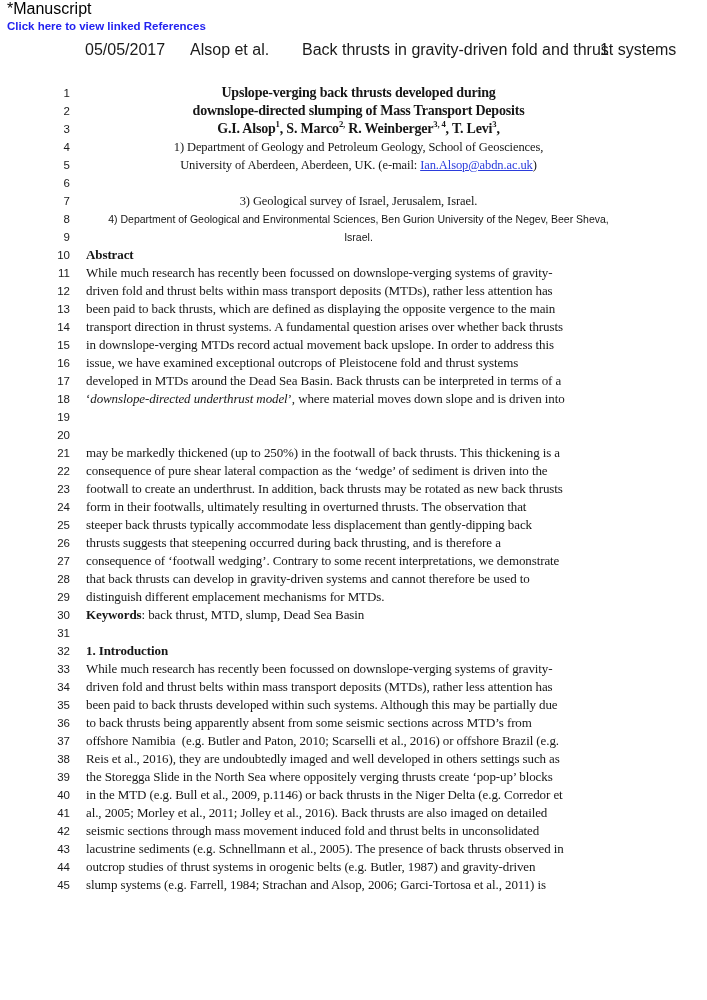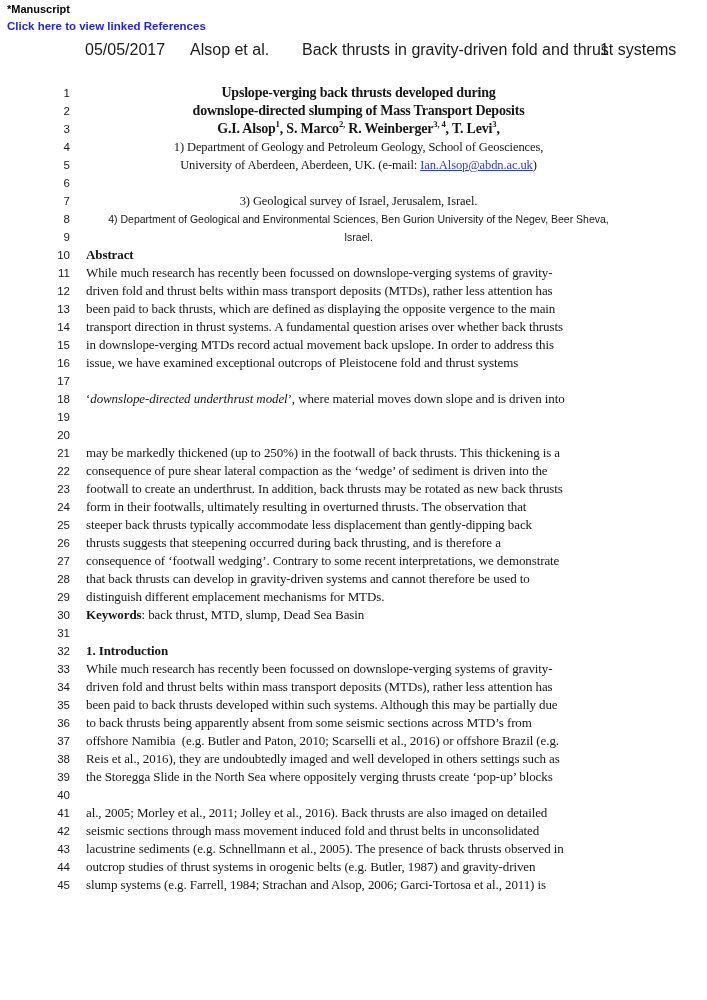--- a/index.html
+++ b/index.html
@@ -13,21 +13,21 @@
     background:#ffffff;
     font-family:"Liberation Serif", serif;
     color:var(--text-color);
     position:relative;
     overflow:hidden;
   }
   .page{position:absolute;inset:0;background:#fff;}
 
   
   .corner{position:absolute;left:7px;top:2px;font-family:"Liberation Sans", sans-serif;}
-  .m-label{font-weight:bold;font-size:11px;line-height:14px;color:#000;}
+  .m-label{font-weight:normal;font-size:16px;line-height:14px;color:#000;}
   .ref-link{
     display:inline-block;font-weight:bold;font-size:11.5px;line-height:14px;
     color:var(--link-blue);text-decoration:none;cursor:pointer;text-align:center;
   }
 
   
   .running-header{
     position:absolute;top:43px;left:0;width:707px;height:14px;
     font-family:"Liberation Sans", sans-serif;font-size:16px;color:#1a1a1a;
   }
@@ -137,20 +137,21 @@
       <div class="line-row">
         <span class="line-num">15</span>
         <div class="line-content body"><span class="seg">in downslope-verging MTDs record actual movement back upslope. In order to address this</span></div>
       </div>
       <div class="line-row">
         <span class="line-num">16</span>
         <div class="line-content body"><span class="seg">issue, we have examined exceptional outcrops of Pleistocene fold and thrust systems</span></div>
       </div>
       <div class="line-row">
         <span class="line-num">17</span>
+        <div class="line-content body"><span class="seg">developed in MTDs around the Dead Sea Basin. Back thrusts can be interpreted in terms of a</span></div>
       </div>
       <div class="line-row">
         <span class="line-num">18</span>
         <div class="line-content body"><span class="seg">‘</span><span class="seg i">downslope-directed underthrust model</span><span class="seg">’, where material moves down slope and is driven into</span></div>
       </div>
       <div class="line-row">
         <span class="line-num">19</span>
       </div>
       <div class="line-row">
         <span class="line-num">20</span>
@@ -226,20 +227,21 @@
       <div class="line-row">
         <span class="line-num">38</span>
         <div class="line-content body"><span class="seg">Reis et al., 2016), they are undoubtedly imaged and well developed in others settings such as</span></div>
       </div>
       <div class="line-row">
         <span class="line-num">39</span>
         <div class="line-content body"><span class="seg">the Storegga Slide in the North Sea where oppositely verging thrusts create ‘pop-up’ blocks</span></div>
       </div>
       <div class="line-row">
         <span class="line-num">40</span>
+        <div class="line-content body"><span class="seg">in the MTD (e.g. Bull et al., 2009, p.1146) or back thrusts in the Niger Delta (e.g. Corredor et</span></div>
       </div>
       <div class="line-row">
         <span class="line-num">41</span>
         <div class="line-content body"><span class="seg">al., 2005; Morley et al., 2011; Jolley et al., 2016). Back thrusts are also imaged on detailed</span></div>
       </div>
       <div class="line-row">
         <span class="line-num">42</span>
         <div class="line-content body"><span class="seg">seismic sections through mass movement induced fold and thrust belts in unconsolidated</span></div>
       </div>
       <div class="line-row">

